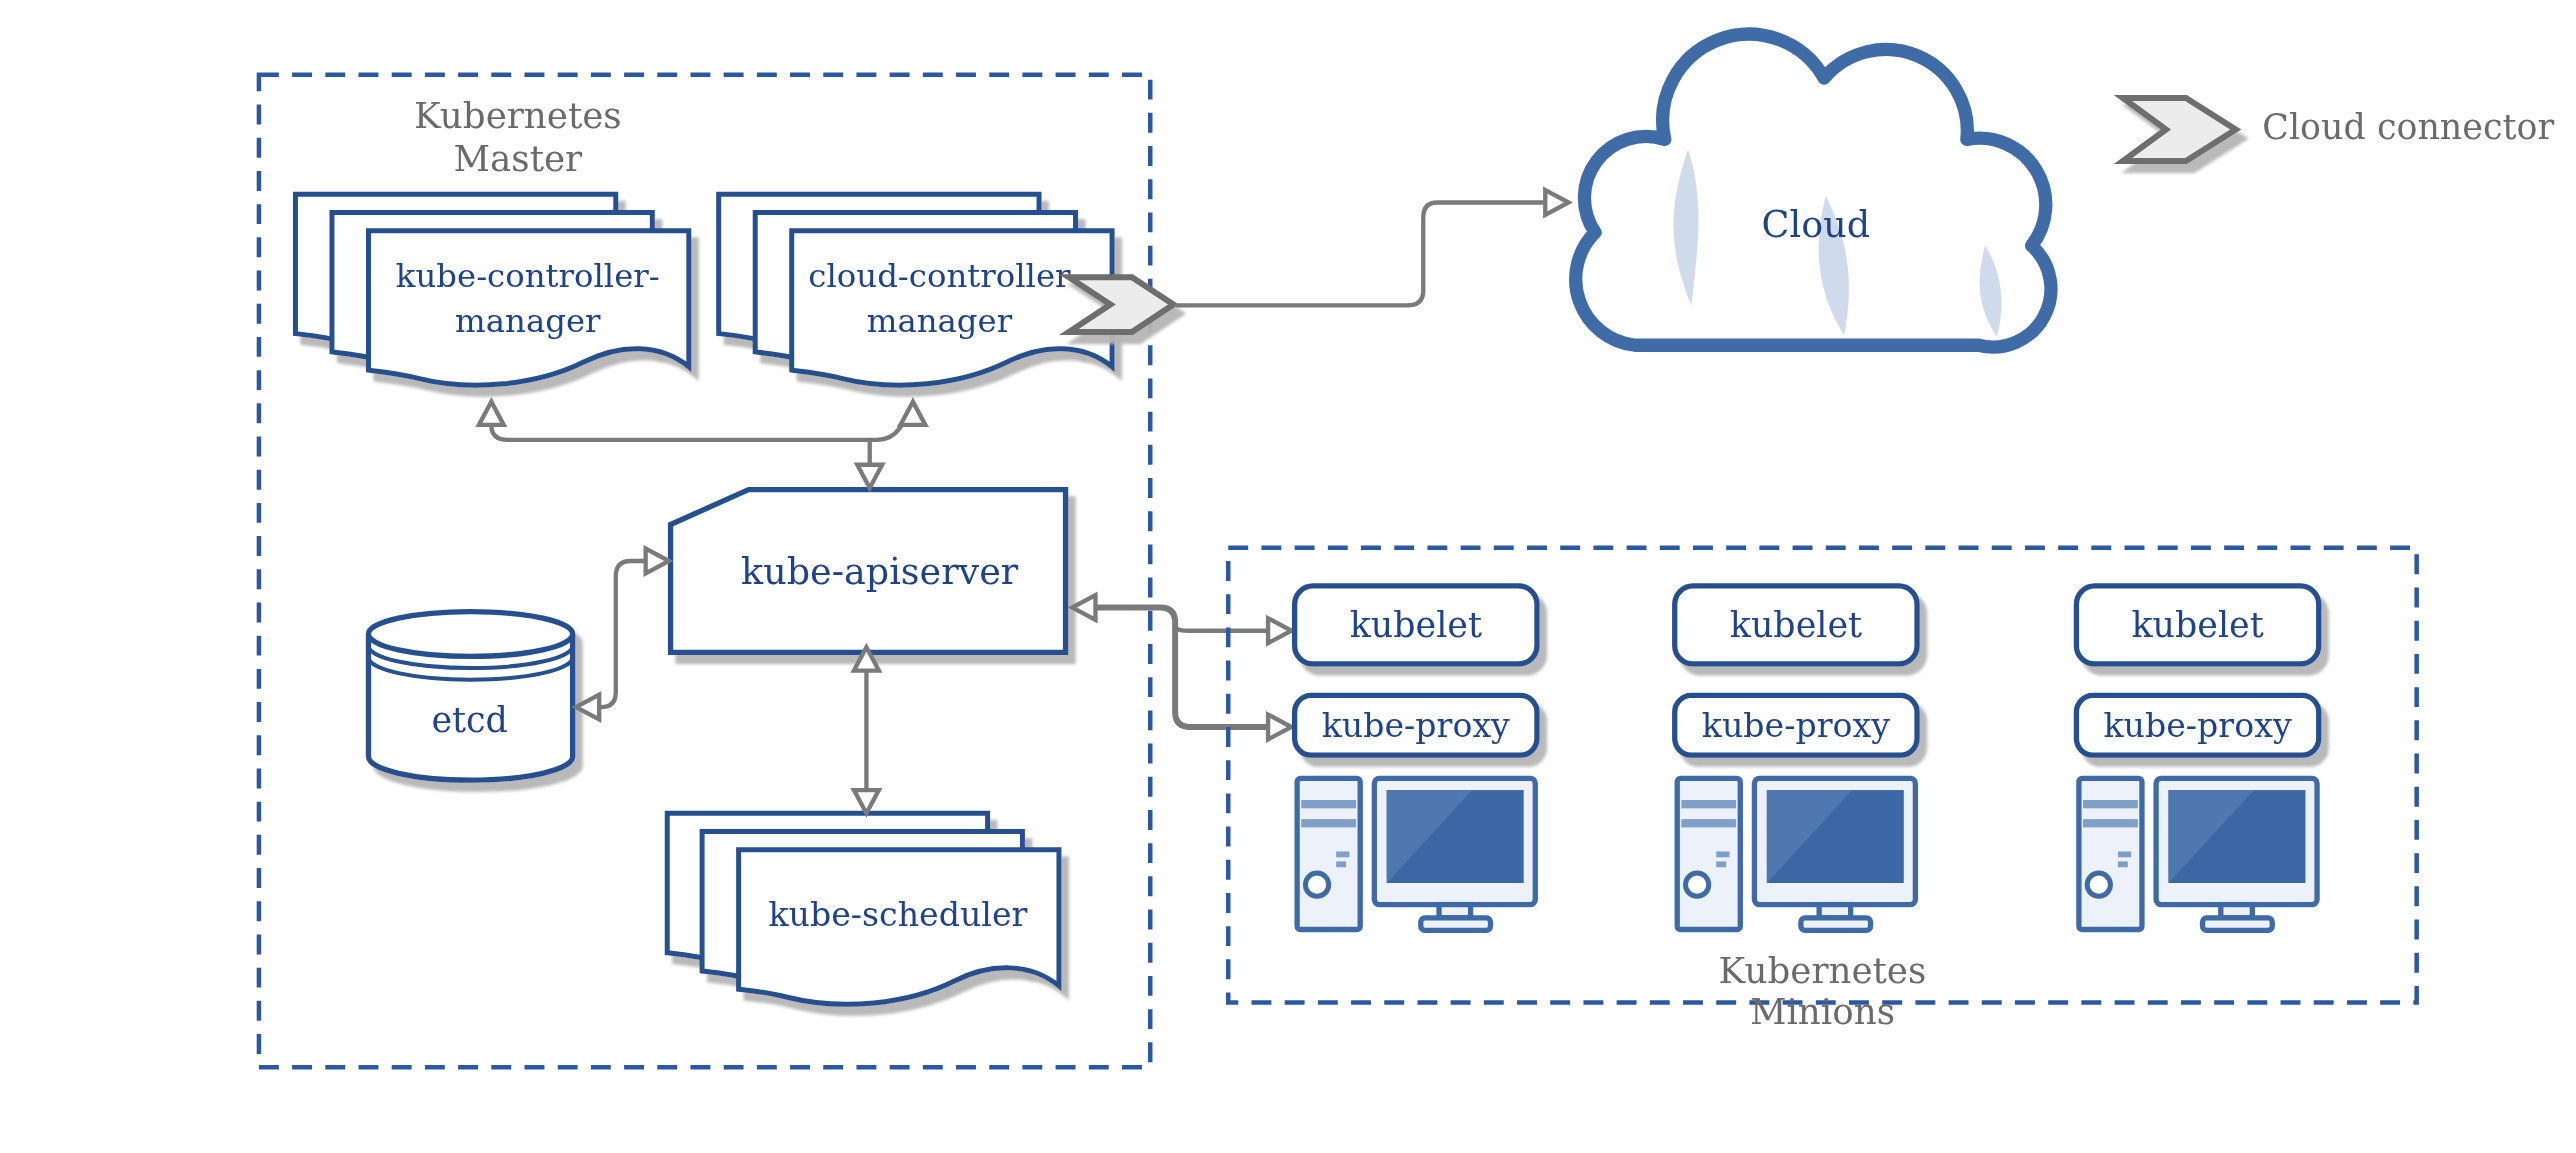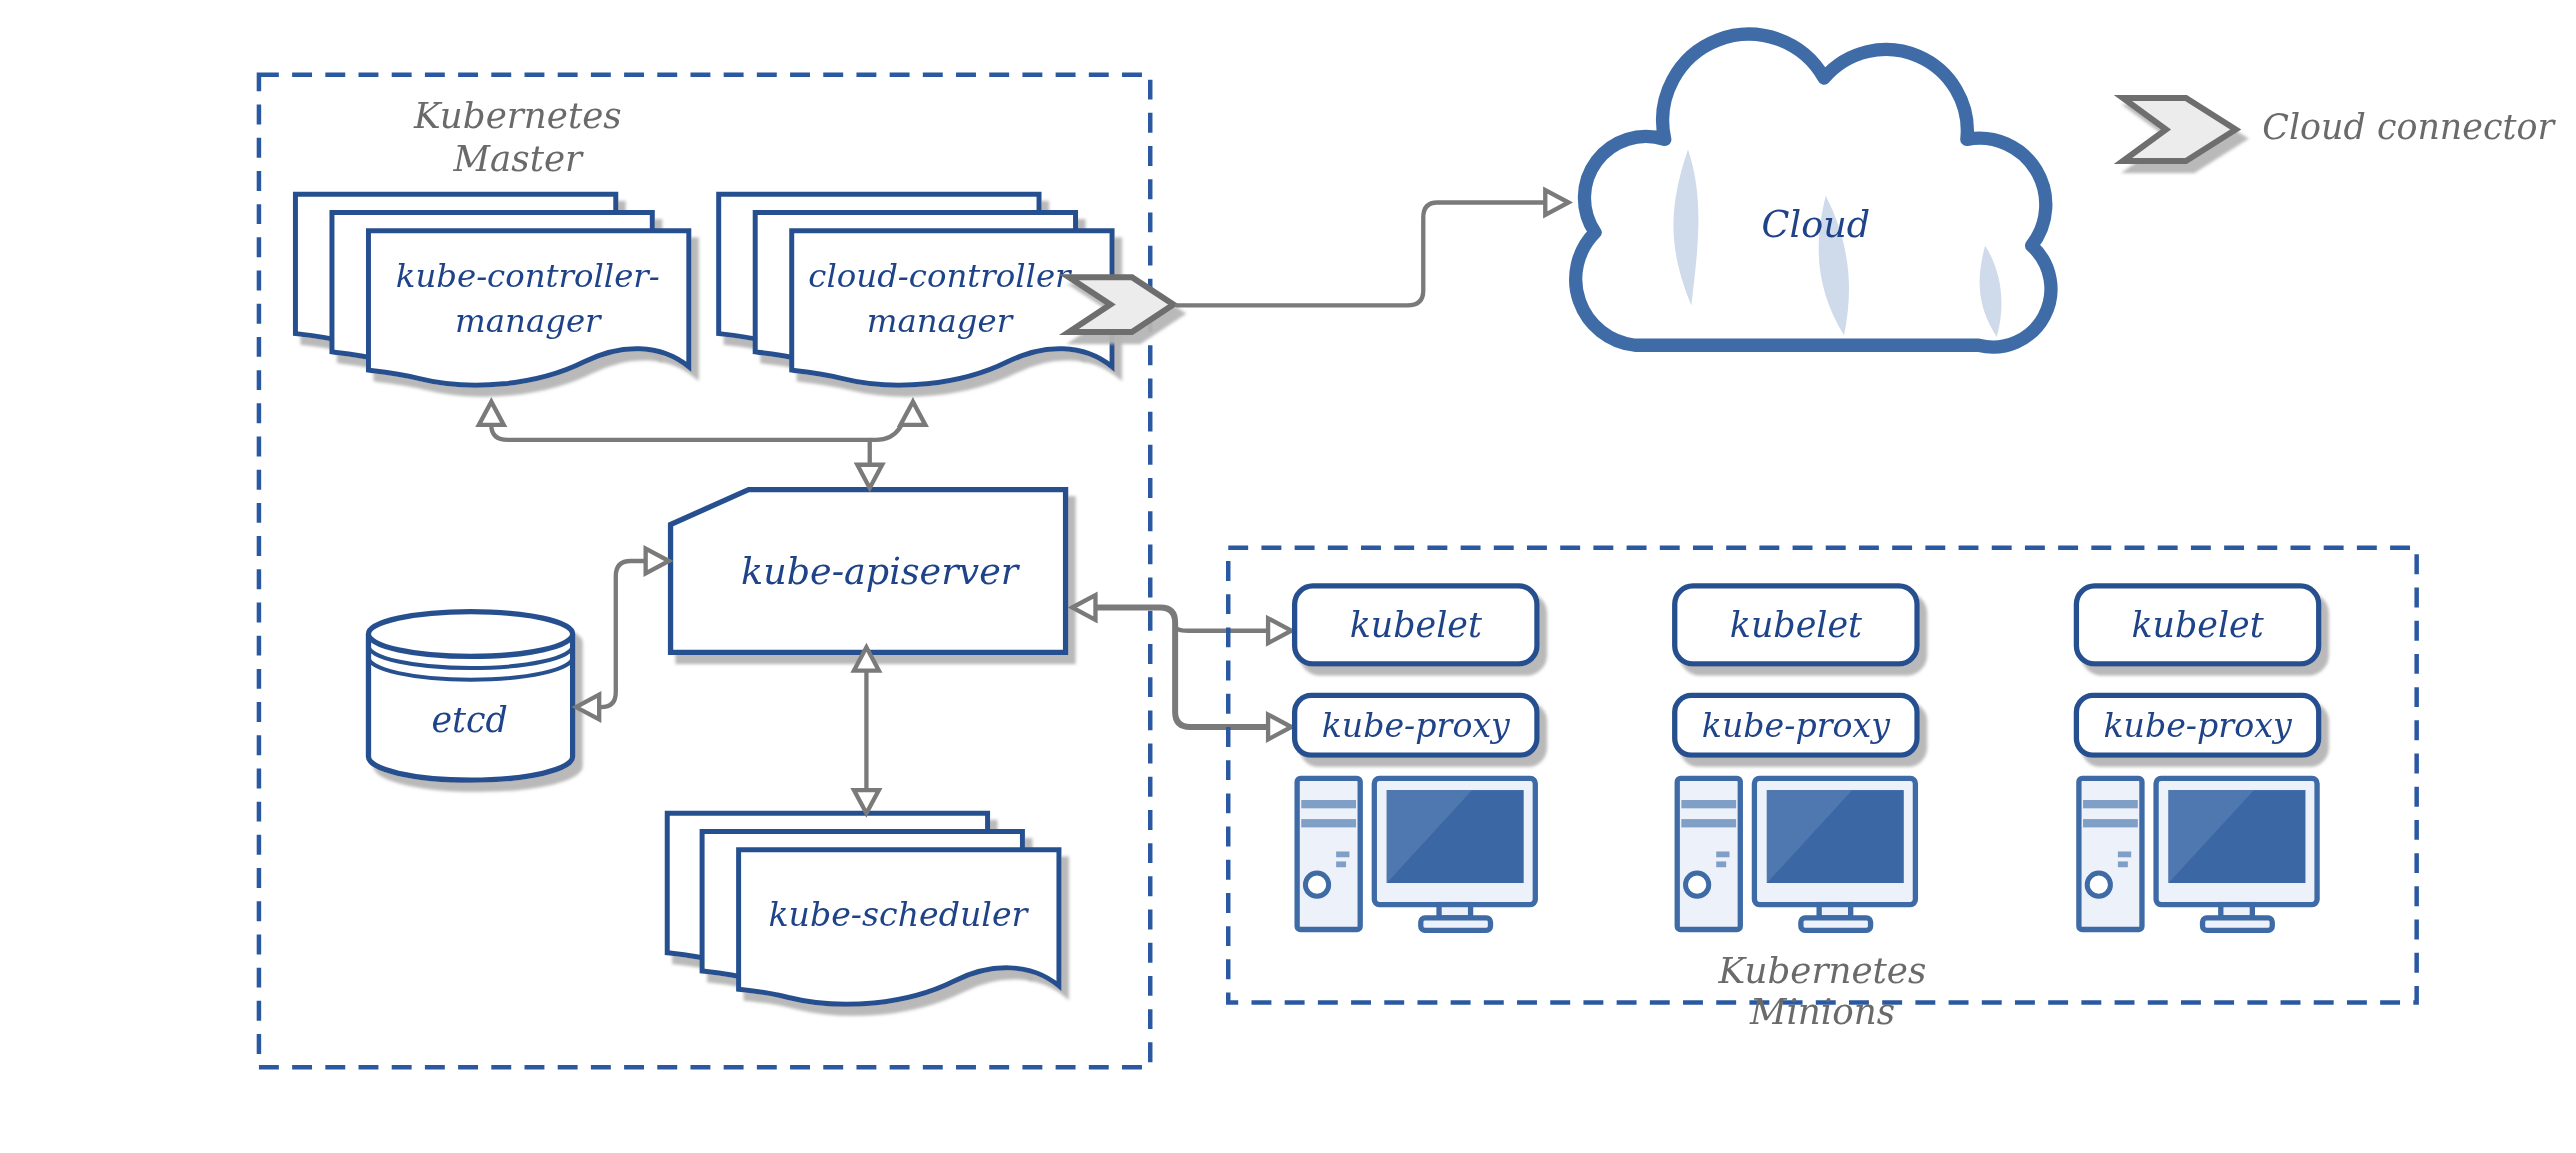--- a/index.html
+++ b/index.html
@@ -1,16 +1,16 @@
 <!DOCTYPE html>
 <html style="font-size:8.2px"><head>
 <meta charset="utf-8">
 <style>
   html,body{margin:0;padding:0;background:#ffffff;}
-  .stage{width:100%;font-style:italic;}
+  .stage{width:100%;}
   svg{display:block;width:100%;height:auto;font-family:"DejaVu Serif", serif;}
   .node-border{fill:#ffffff;stroke:#27508f;stroke-width:3.2;}
   .doc{fill:#ffffff;stroke:#27508f;stroke-width:3;}
   .navy-text{fill:#1f4388;text-anchor:middle;}
   .gray-text{fill:#6a6a6a;text-anchor:middle;}
   .boundary{fill:none;stroke:#2b59a1;stroke-width:2.7;stroke-dasharray:12 8;}
   .wire{fill:none;stroke:#7a7a7a;stroke-width:2.6;stroke-linecap:round;}
   .wire-thick{fill:none;stroke:#7a7a7a;stroke-width:3.6;stroke-linecap:round;}
   .head{fill:#ffffff;stroke:#7a7a7a;stroke-width:2.6;stroke-linejoin:miter;}
   .chev{fill:#ececec;stroke:#6e6e6e;stroke-width:3.6;stroke-linejoin:miter;}

